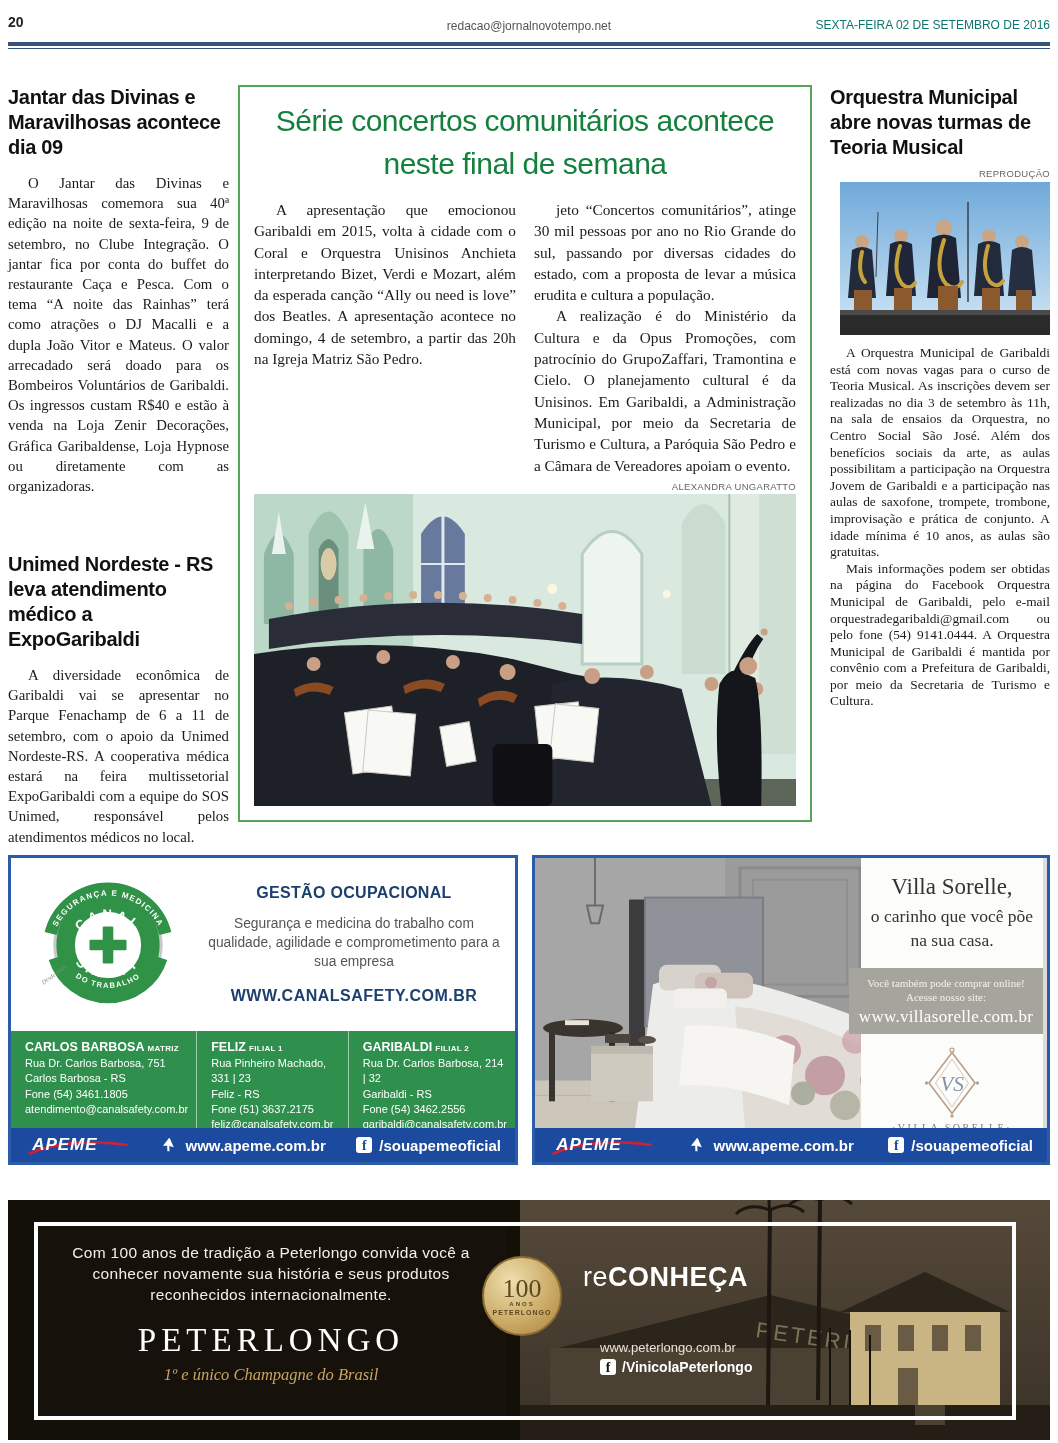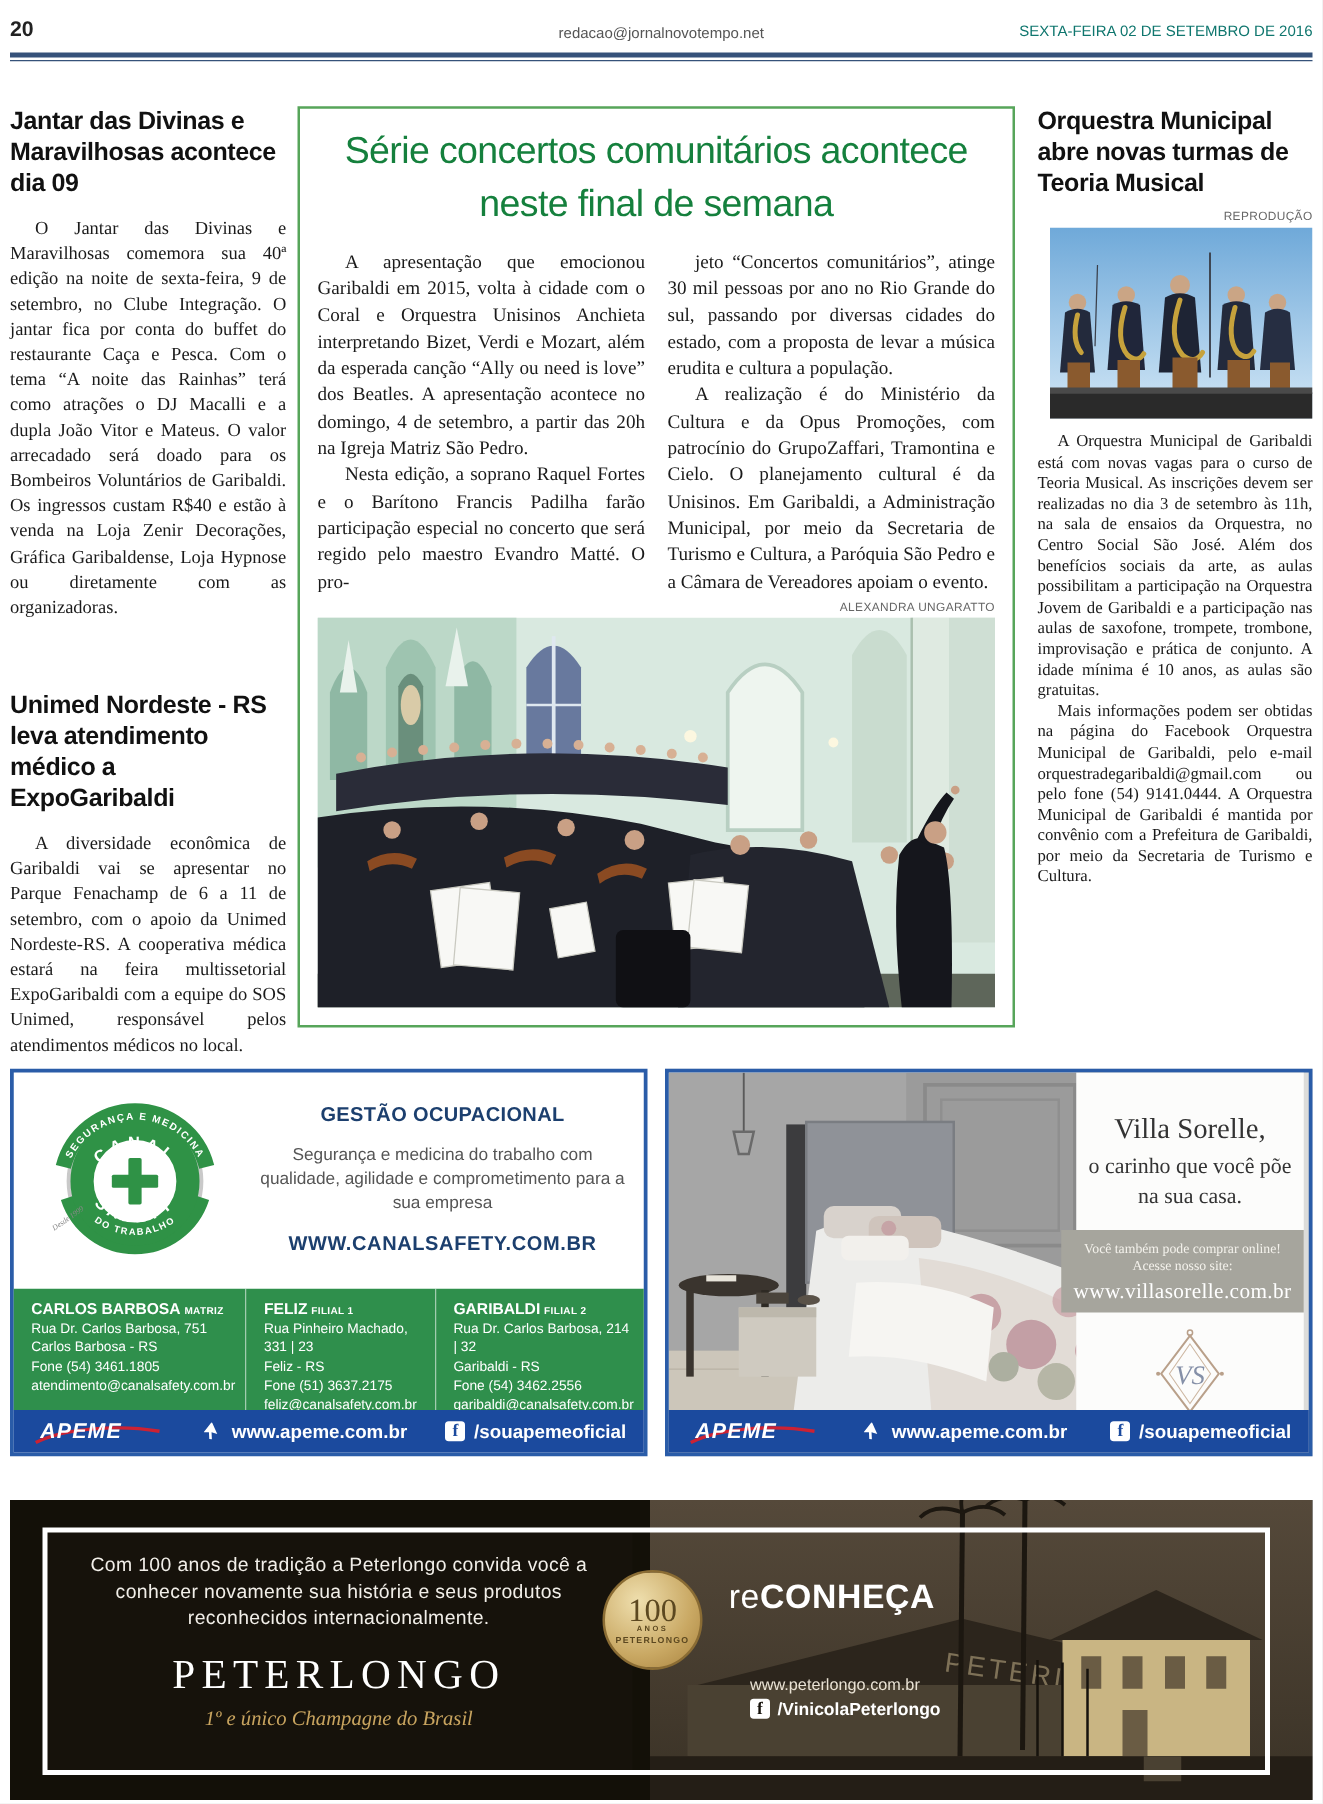--- a/index.html
+++ b/index.html
@@ -13,21 +13,21 @@
   
   .header { position:absolute; left:8px; right:8px; top:10px; }
   .masthead-row { display:flex; align-items:center; gap:7px; }
   .masthead-row .rule { flex:1; border-top:1.5px solid #2e4a73; }
   .m-dot { width:5px; height:5px; border-radius:50%; background:#2e4a73; }
   .masthead {
     font-family:"Liberation Serif","DejaVu Serif",serif; font-weight:bold;
     font-size:23px; letter-spacing:1px; color:#1c3664;
   }
   .header-row2 { position:relative; height:26px; margin-top:2px; }
-  .page-num { position:absolute; left:0; top:2px; font-size:17px; font-weight:bold; color:#222; }
+  .page-num { position:absolute; left:0; top:2px; font-size:14px; font-weight:bold; color:#222; }
   .header-email { position:absolute; left:0; right:0; text-align:center; top:7px; font-size:12px; color:#555; }
   .header-date { position:absolute; right:0; top:6px; font-size:12px; color:#0f766e; }
   .header-rules { margin-top:4px; border-top:4px solid #36527a; border-bottom:1.5px solid #36527a; height:7px; background:#fff; }
 
   
   .col-left { position:absolute; left:8px; top:85px; width:221px; height:760px; }
   .news-title { font-size:20px; line-height:25px; font-weight:bold; letter-spacing:-0.3px; color:#111; }
   .news-body {
     font-family:"Liberation Serif","DejaVu Serif",serif;
     font-size:14.8px; line-height:20.2px; text-align:justify; margin-top:13px;
@@ -94,21 +94,21 @@
 
   
   .ad-villa {
     position:absolute; left:532px; top:855px; width:518px; height:310px;
     border:3px solid #2a5ca8; background:#dcdcda; display:flex; flex-direction:column;
   }
   .villa-main { position:relative; flex:1; overflow:hidden; }
   .bedroom-photo { position:absolute; left:0; top:0; bottom:0; width:348px; }
   .villa-panel {
     position:absolute; right:4px; top:0; bottom:0; width:182px; background:#fcfcfb;
-    text-align:center; padding-top:32px;
+    text-align:center; padding-top:16px;
     font-family:"Liberation Serif","DejaVu Serif",serif; color:#333;
   }
   .villa-name { font-size:23px; }
   .villa-tagline { font-size:17.5px; line-height:24px; margin-top:4px; }
   .villa-grayband {
     background:#a6a59d; color:#f4f2ec; margin:16px 0 0 -12px; padding:8px 4px 7px;
   }
   .villa-online { font-size:11px; line-height:14px; }
   .villa-site { font-size:17px; letter-spacing:.3px; margin-top:3px; color:#fff; }
   .villa-logo { width:66px; height:74px; margin:12px auto 2px; display:block; }
@@ -179,21 +179,20 @@
           <p>A diversidade econômica de Garibaldi vai se apresentar no Parque Fenachamp de 6 a 11 de setembro, com o apoio da Unimed Nordeste-RS. A cooperativa médica estará na feira multissetorial ExpoGaribaldi com a equipe do SOS Unimed, responsável pelos atendimentos médicos no local.</p>
         </div>
     </div>
   </div>
 
   <div class="main-box">
     <div class="main-headline">Série concertos comunitários acontece neste final de semana</div>
     <div class="main-cols">
       <div class="main-col">
         <p>A apresentação que emocionou Garibaldi em 2015, volta à cidade com o Coral e Orquestra Unisinos Anchieta interpretando Bizet, Verdi e Mozart, além da esperada canção “Ally ou need is love” dos Beatles. A apresentação acontece no domingo, 4 de setembro, a partir das 20h na Igreja Matriz São Pedro.</p>
-        <p>Nesta edição, a soprano Raquel Fortes e o Barítono Francis Padilha farão participação especial no concerto que será regido pelo maestro Evandro Matté. O pro-</p>
       </div>
       <div class="main-col">
         <p>jeto “Concertos comunitários”, atinge 30 mil pessoas por ano no Rio Grande do sul, passando por diversas cidades do estado, com a proposta de levar a música erudita e cultura a população.</p>
         <p>A realização é do Ministério da Cultura e da Opus Promoções, com patrocínio do GrupoZaffari, Tramontina e Cielo. O planejamento cultural é da Unisinos. Em Garibaldi, a Administração Municipal, por meio da Secretaria de Turismo e Cultura, a Paróquia São Pedro e a Câmara de Vereadores apoiam o evento.</p>
       </div>
     </div>
     <div class="photo-credit">ALEXANDRA UNGARATTO</div>
     <div class="main-photo">
       <svg viewBox="0 0 545 312" preserveAspectRatio="none" aria-hidden="true">
         <rect width="545" height="312" fill="#d9e9e0"></rect>

